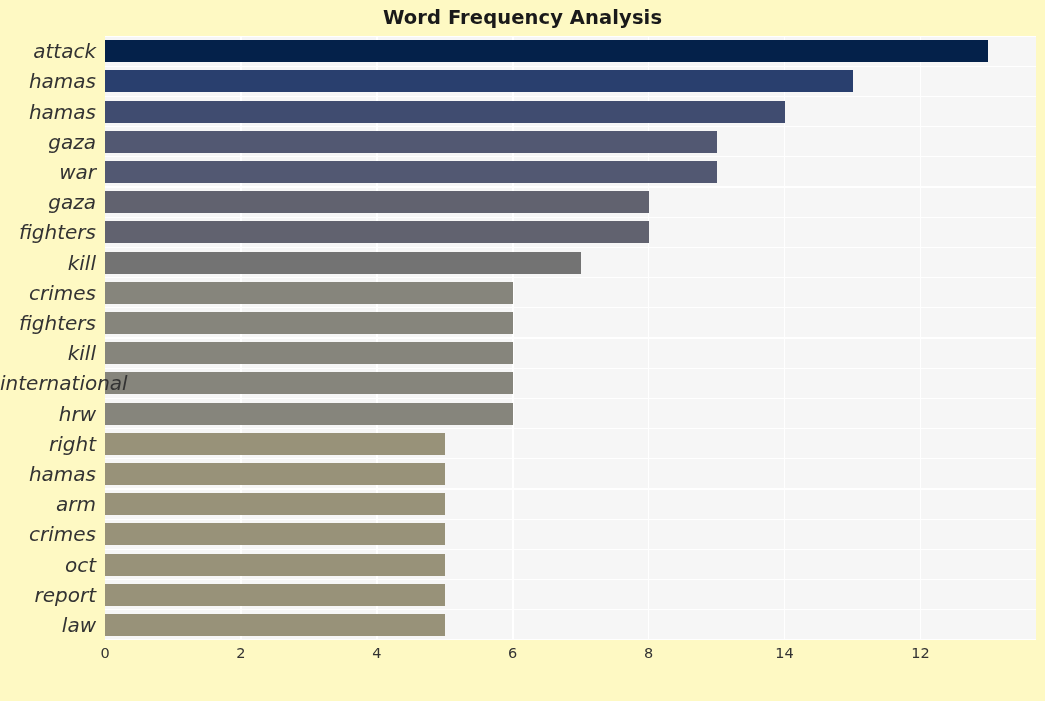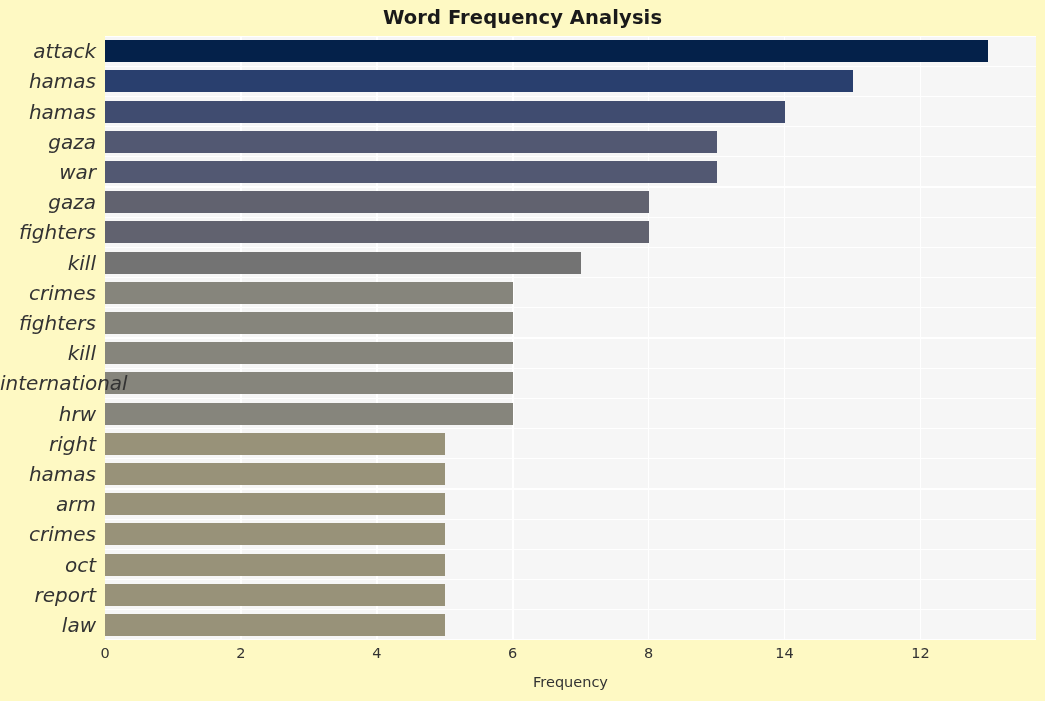--- a/index.html
+++ b/index.html
@@ -198,15 +198,14 @@
   <div id="xtick-layer">
       <div class="xtick" style="left: 0px;">0</div>
       <div class="xtick" style="left: 135.912px;">2</div>
       <div class="xtick" style="left: 271.825px;">4</div>
       <div class="xtick" style="left: 407.737px;">6</div>
       <div class="xtick" style="left: 543.65px;">8</div>
       <div class="xtick" style="left: 679.562px;">14</div>
       <div class="xtick" style="left: 815.474px;">12</div>
     </div>
 
-  <div id="xaxis-label">Frequency</div>
 
 </div>
 
 </body></html>

